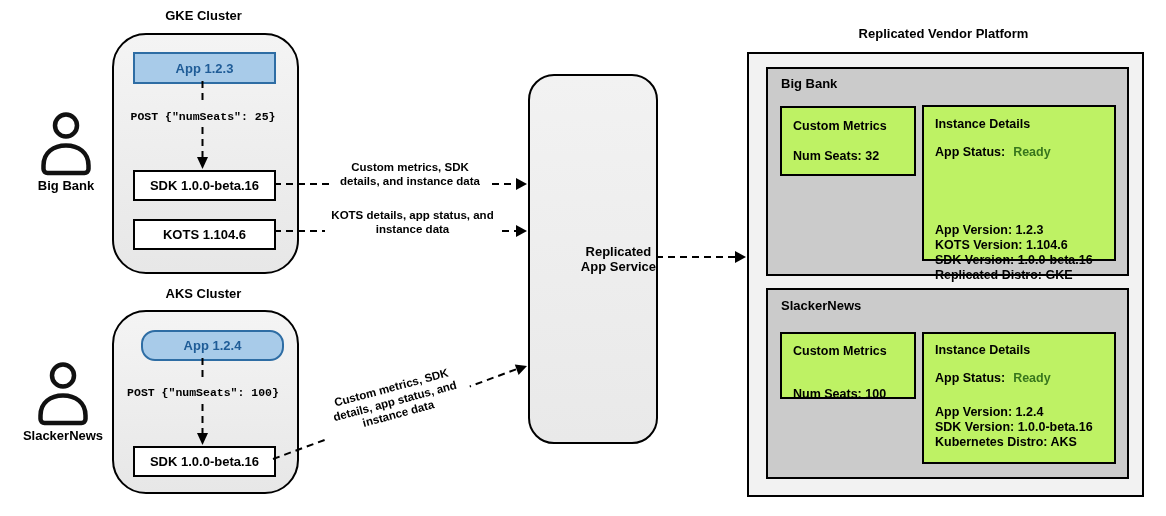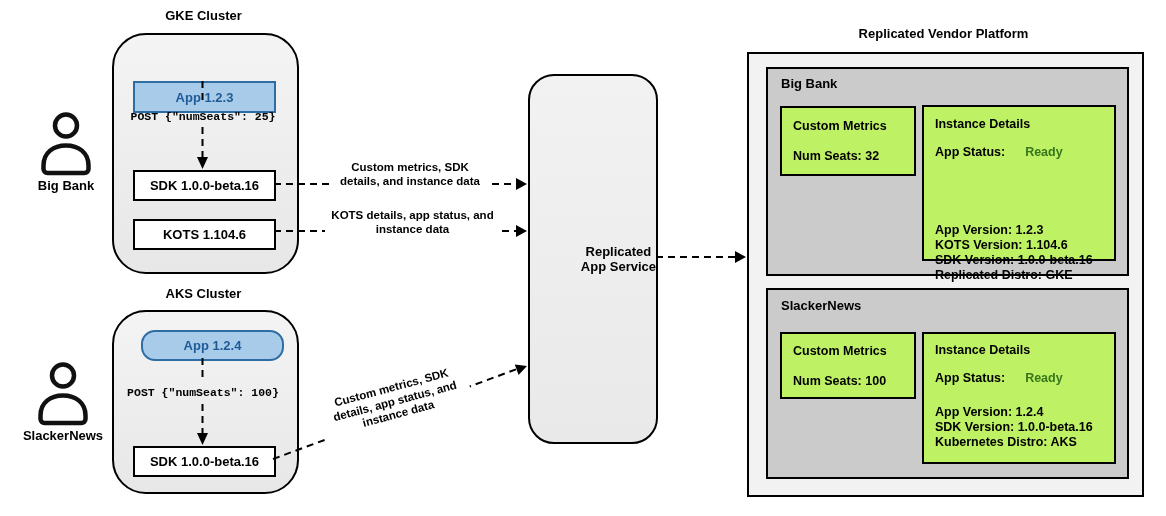--- a/index.html
+++ b/index.html
@@ -36,21 +36,21 @@
     border:2px solid #000;border-radius:26px;z-index:1;
     display:flex;align-items:center;justify-content:flex-end;
   }
   .service .ttl span{display:block;}
   .platform-outer{background:var(--platform-fill,#f2f2f2);border:2px solid #000;z-index:1;}
   .panel{background:var(--panel-fill,#cbcbcb);border:2px solid #000;z-index:2;}
   .panel-label{font-weight:bold;font-size:13px;z-index:3;}
   .card{background:#bef264;border:2px solid #000;z-index:3;}
   .card-text{position:absolute;font-weight:bold;font-size:12.5px;white-space:nowrap;}
   .detail-lines div{font-weight:bold;font-size:12.5px;line-height:15px;white-space:nowrap;}
-  .status-val{color:var(--status-ready,#38761d);margin-left:20px;text-align:center;}
+  .status-val{color:var(--status-ready,#38761d);margin-left:8px;text-align:center;}
   .user-label{font-weight:bold;font-size:13px;text-align:center;}
   .overlay{position:absolute;left:0;top:0;z-index:4;pointer-events:none;}
 </style>
 </head>
 <body>
 
 <div class="canvas">
 
   <div class="abs" style="left:38px;top:112px;width:56px;height:66px;">
     <svg width="56" height="66" viewBox="0 0 56 66">
@@ -63,21 +63,21 @@
   <div class="abs" style="left:35px;top:362px;width:56px;height:66px;">
     <svg width="56" height="66" viewBox="0 0 56 66">
       <circle cx="28" cy="13.5" r="11" fill="none" stroke="#111" stroke-width="4.5"></circle>
       <path d="M5.5 57 v-3.5 c0 -13 10 -20 22.5 -20 s22.5 7 22.5 20 V57 a4 4 0 0 1 -4 4 h-37 a4 4 0 0 1 -4 -4 z" fill="none" stroke="#111" stroke-width="4.5" stroke-linejoin="round"></path>
     </svg>
   </div>
   <div class="abs user-label" style="left:3px;top:428px;width:120px;">SlackerNews</div>
 
   <div class="abs ttl" style="left:112px;top:8px;width:183px;">GKE Cluster</div>
   <div class="abs cluster" style="left:112px;top:33px;width:183px;height:237px;"></div>
-  <div class="abs appbox" style="left:133px;top:52px;width:139px;height:28px;margin-top:29px;">App 1.2.3</div>
+  <div class="abs appbox" style="left:133px;top:52px;width:139px;height:28px;">App 1.2.3</div>
   <div class="abs post" style="left:127px;top:110px;width:152px;">POST {"numSeats": 25}</div>
   <div class="abs wbox" style="left:133px;top:170px;width:139px;height:27px;">SDK 1.0.0-beta.16</div>
   <div class="abs wbox" style="left:133px;top:219px;width:139px;height:27px;">KOTS 1.104.6</div>
 
   <div class="abs ttl" style="left:112px;top:286px;width:183px;">AKS Cluster</div>
   <div class="abs cluster" style="left:112px;top:310px;width:183px;height:180px;"></div>
   <div class="abs appbox" style="left:141px;top:330px;width:139px;height:27px;border-radius:14px;">App 1.2.4</div>
   <div class="abs post" style="left:123px;top:386px;width:160px;">POST {"numSeats": 100}</div>
   <div class="abs wbox" style="left:133px;top:446px;width:139px;height:27px;">SDK 1.0.0-beta.16</div>
 
@@ -147,21 +147,21 @@
       <div>SDK Version: 1.0.0-beta.16</div>
       <div>Replicated Distro: GKE</div>
     </div>
   </div>
 
   <div class="abs panel" style="left:766px;top:288px;width:359px;height:187px;"></div>
   <div class="abs panel-label" style="left:781px;top:298px;">SlackerNews</div>
 
   <div class="abs card" style="left:780px;top:332px;width:132px;height:63px;">
     <div class="card-text" style="left:11px;top:10px;">Custom Metrics</div>
-    <div class="card-text" style="left:11px;top:40px;">Num Seats: 100</div>
+    <div class="card-text" style="left:11px;top:53px;">Num Seats: 100</div>
   </div>
 
   <div class="abs card" style="left:922px;top:332px;width:190px;height:128px;">
     <div class="card-text" style="left:11px;top:9px;">Instance Details</div>
     <div class="card-text" style="left:11px;top:37px;">
       <span>App Status:</span><span class="status-val">Ready</span>
     </div>
     <div class="detail-lines abs" style="left:11px;top:71px;">
       <div>App Version: 1.2.4</div>
       <div>SDK Version: 1.0.0-beta.16</div>

